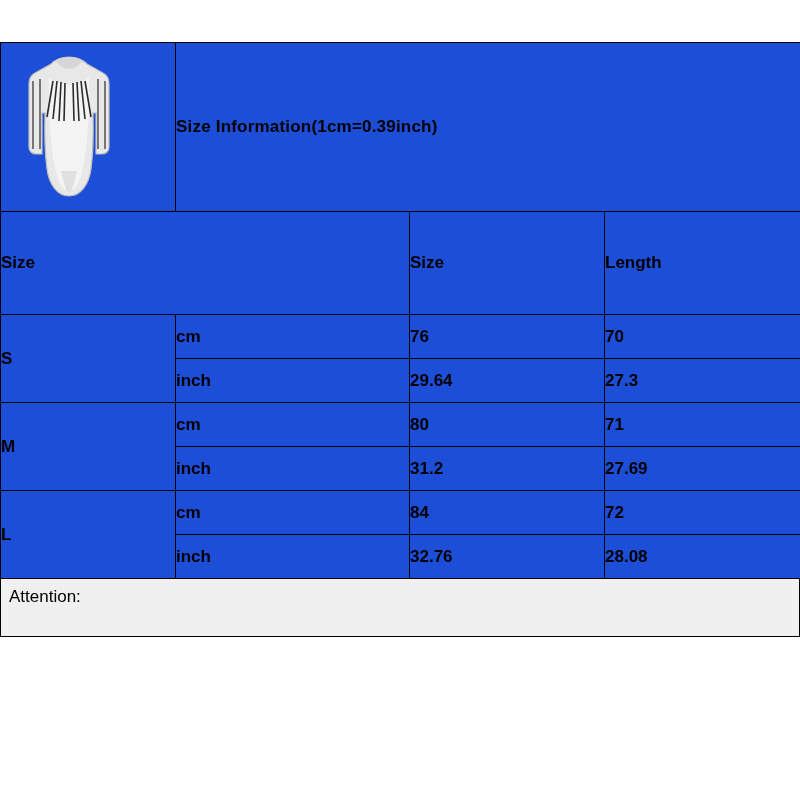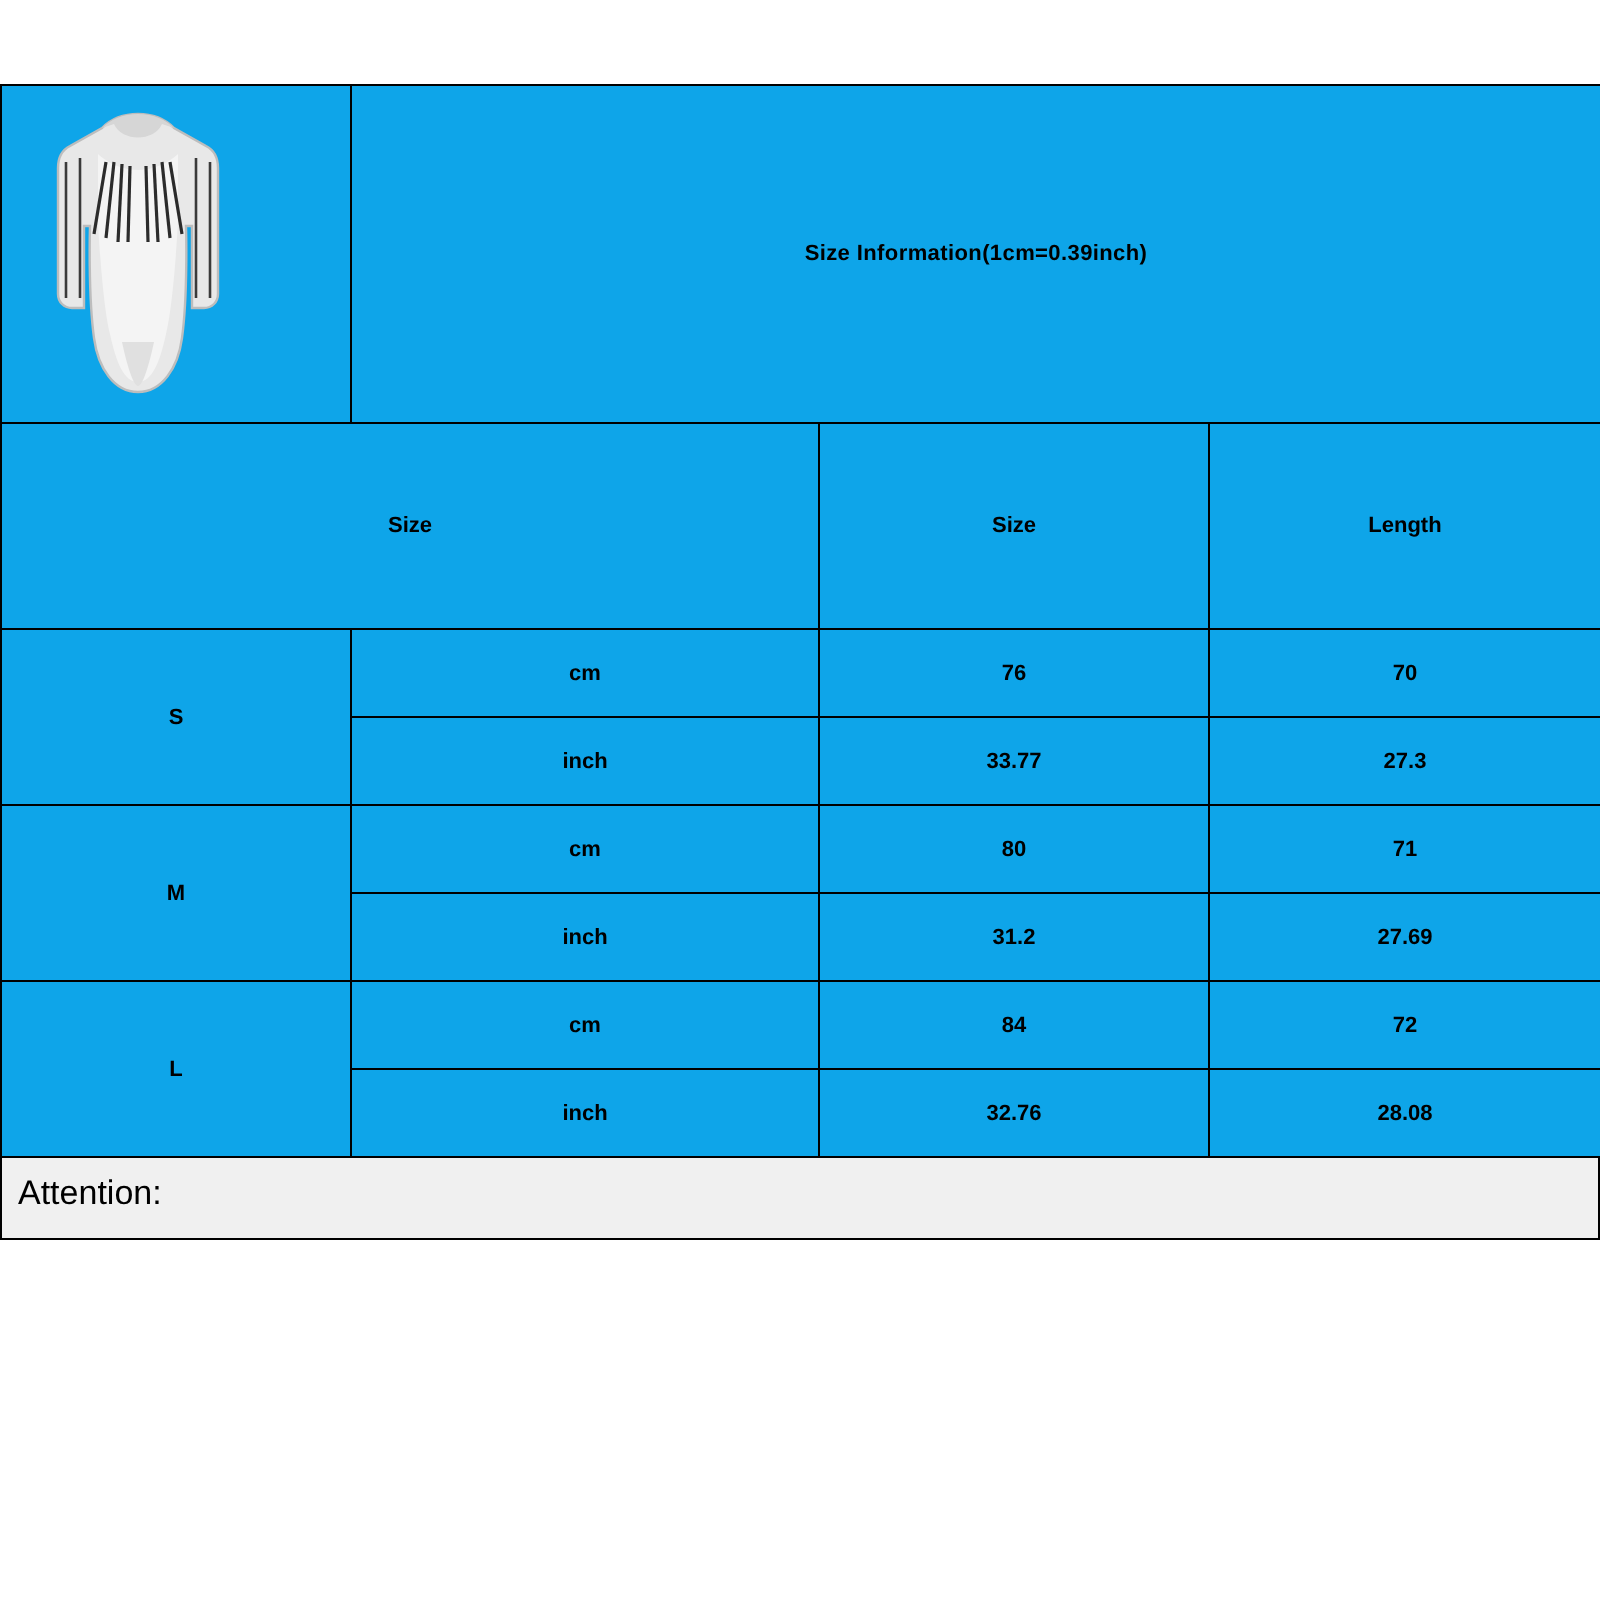--- a/index.html
+++ b/index.html
@@ -24,25 +24,25 @@
   }
 
   table.size-table {
     border-collapse: collapse;
     width: 800px;
     table-layout: fixed;
   }
   table.size-table td {
     border: 1px solid #000000;
     padding: 0;
-    text-align: center;
+    text-align: left;
     vertical-align: middle;
-    font-size: 11px;
-    font-weight: bold;
-    background: #0ea5e9;
+    font-size: 17px;
+    font-weight: bold;
+    background: #1d4ed8;
   }
 
   
   .img-cell {
     width: 175px;
     height: 168px;
     background: #f2f2f2;
     position: relative;
     padding: 0;
   }
@@ -97,21 +97,21 @@
     font-weight: bold;
   }
 
   
   .attention {
     box-sizing: border-box;
     width: 800px;
     border: 1px solid #000000;
     border-top: none;
     background: #f0f0f0;
-    padding: 6px 8px 10px 8px;
+    padding: 6px 8px 27px 8px;
     font-size: 17px;
     line-height: 1.42;
     font-weight: normal;
   }
   .attention .ln {
     white-space: pre-wrap;
   }
 </style>
 </head>
 <body>
@@ -170,21 +170,21 @@
       </tr>
 
       <tr>
         <td class="size-label" rowspan="2">S</td>
         <td class="unit-cell">cm</td>
         <td class="val-cell">76</td>
         <td class="val-cell">70</td>
       </tr>
       <tr>
         <td class="unit-cell">inch</td>
-        <td class="val-cell">33.77</td>
+        <td class="val-cell">29.64</td>
         <td class="val-cell">27.3</td>
       </tr>
 
       <tr>
         <td class="size-label" rowspan="2">M</td>
         <td class="unit-cell">cm</td>
         <td class="val-cell">80</td>
         <td class="val-cell">71</td>
       </tr>
       <tr>

